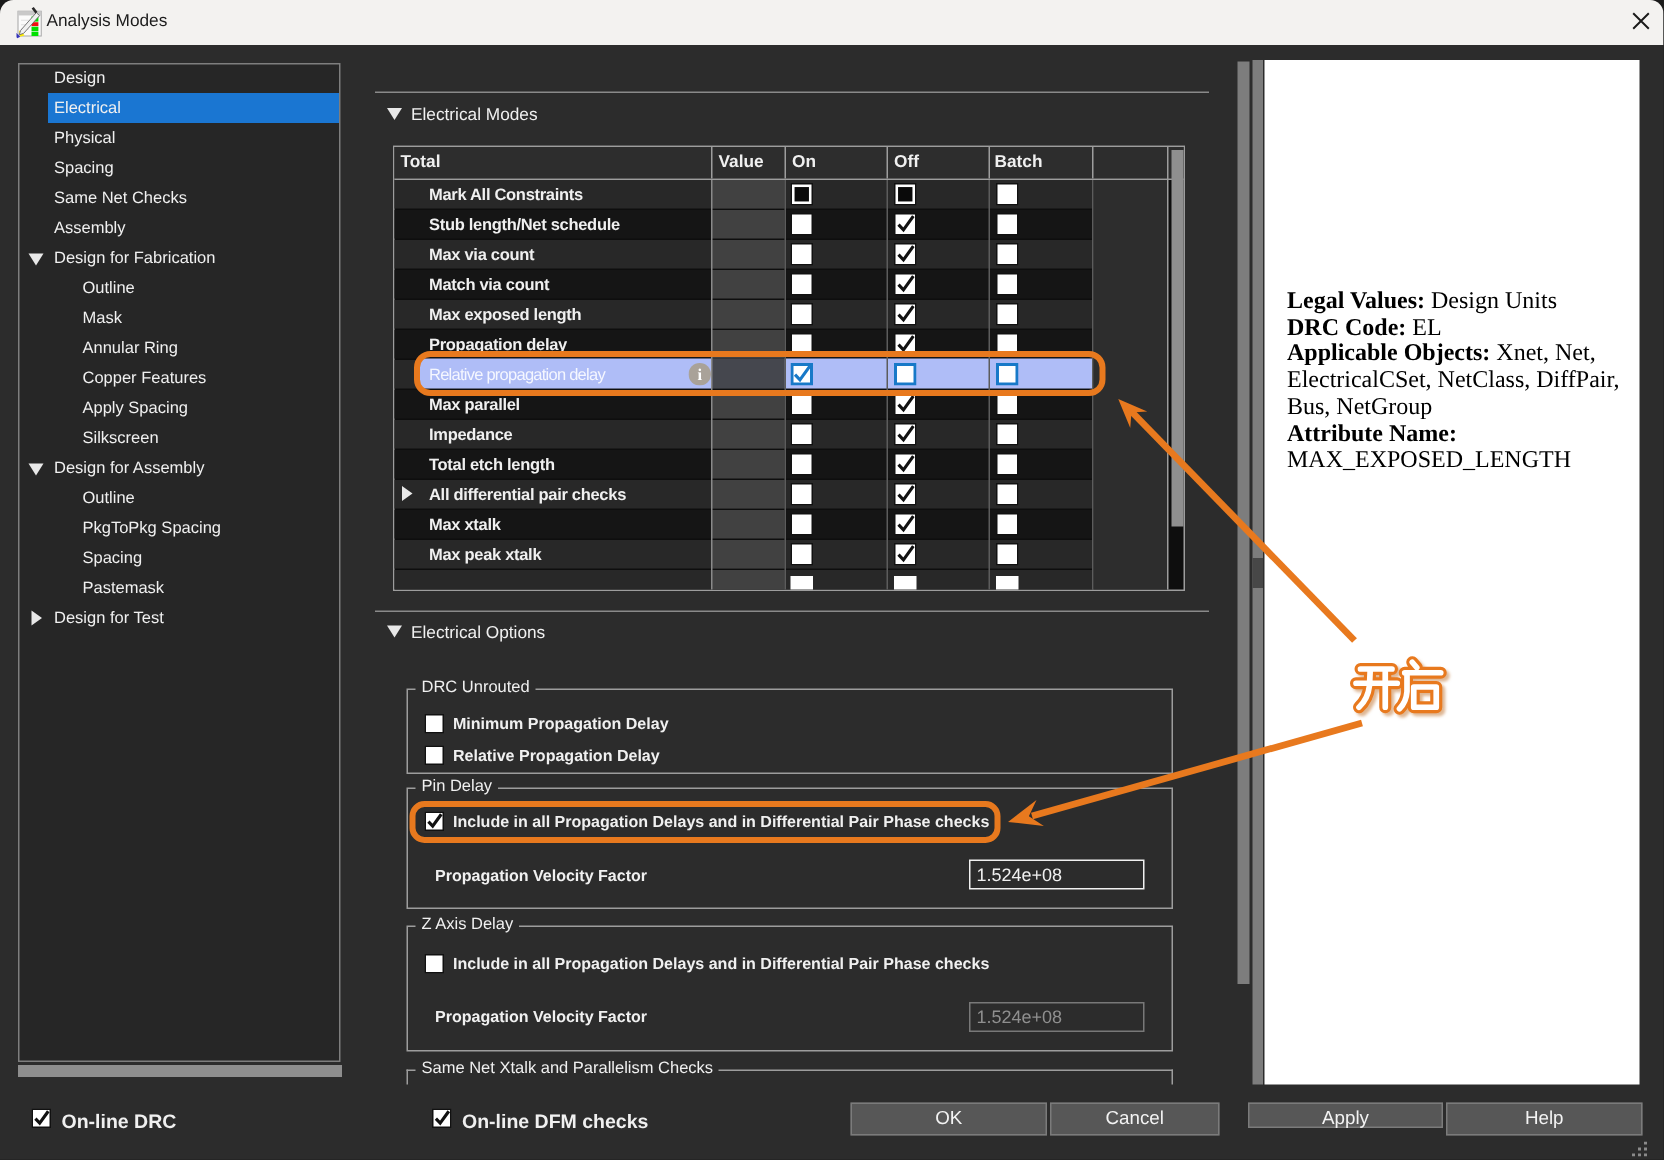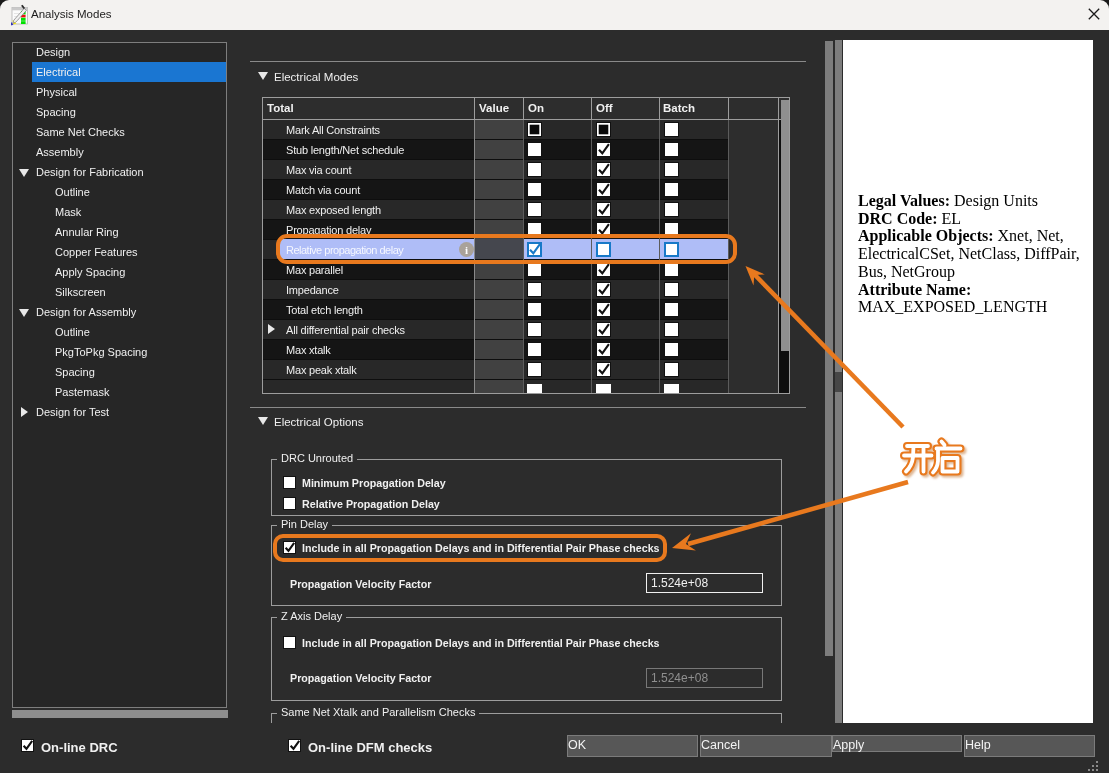--- a/index.html
+++ b/index.html
@@ -1,29 +1,29 @@
 <!DOCTYPE html>
 <html><head><meta charset="utf-8"><style>
 *{margin:0;padding:0;box-sizing:border-box}
 html,body{width:1109px;height:773px;background:#1a1a1a;font-family:"Liberation Sans",sans-serif;overflow:hidden}
 #win{position:absolute;left:0;top:0;width:1109px;height:773px;background:#2c2c2c;border-radius:9px 9px 0 0;overflow:hidden}
 .abs{position:absolute}
 .lbl{position:absolute;color:#f0f0f0;font-size:11px;white-space:nowrap}
 .tree{font-size:11px;line-height:20px}
-.tname{font-size:11px;font-weight:normal;letter-spacing:-0.2px;line-height:20px}
+.tname{font-size:11px;font-weight:bold;letter-spacing:-0.2px;line-height:20px}
 .hsel{font-size:11px;font-weight:normal;letter-spacing:-0.5px;line-height:20px;color:#f5f7ff}
 .sect{font-size:11.5px}
 .flbl{font-size:10.7px;font-weight:bold}
 .hdr{font-size:11.5px;font-weight:bold;line-height:21px}
 .tri-d{width:0;height:0;border-left:5.5px solid transparent;border-right:5.5px solid transparent;border-top:8px solid #e8e8e8;position:absolute}
 .tri-r{width:0;height:0;border-top:5px solid transparent;border-bottom:5px solid transparent;border-left:7px solid #e8e8e8;position:absolute}
 .hr{position:absolute;height:1px;background:#8a8a8a}
 .fs{position:absolute;border:1px solid #9d9d9d}
 .leg{position:absolute;background:#2c2c2c;color:#f0f0f0;font-size:11px;padding:0 4px;white-space:nowrap}
-.btn{position:absolute;background:#575757;border:1px solid #7b7b7b;color:#f3f3f3;font-size:12.5px;line-height:19px}
+.btn{position:absolute;background:#575757;border:1px solid #7b7b7b;color:#f3f3f3;font-size:12.5px;text-align:center;line-height:19px}
 </style></head><body>
 <div id="win">
 
 <div class="abs" style="left:0;top:0;width:1109px;height:30px;background:#f3f2f0"></div>
 <svg class="abs" style="left:11px;top:4px" width="26" height="22" viewBox="0 0 26 22">
 <rect x="1" y="3.5" width="15.5" height="16.5" fill="#fbfbfb" stroke="#aaa" stroke-width="0.7"></rect>
 <rect x="1" y="3.5" width="15.5" height="2.8" fill="#c9c9c9"></rect>
 <line x1="3" y1="9.5" x2="8" y2="9.5" stroke="#e0e0e0" stroke-width="0.8"></line>
 <line x1="3" y1="12.5" x2="8" y2="12.5" stroke="#e0e0e0" stroke-width="0.8"></line>
 <line x1="3" y1="15.5" x2="8" y2="15.5" stroke="#e0e0e0" stroke-width="0.8"></line>
@@ -312,21 +312,21 @@
       <rect x="0.5" y="0.5" width="12" height="12" fill="#fff" stroke="#111" stroke-width="1"></rect>
       <path d="M2.6 6.76 L5.46 9.75 L11.18 1.8200000000000003" stroke="#111" stroke-width="2.1" fill="none"></path>
     </svg>
 <div class="lbl" style="left:41px;top:740px;font-size:13px;font-weight:bold">On-line DRC</div>
 <svg style="position:absolute;left:288px;top:739px" width="13" height="13">
       <rect x="0.5" y="0.5" width="12" height="12" fill="#fff" stroke="#111" stroke-width="1"></rect>
       <path d="M2.6 6.76 L5.46 9.75 L11.18 1.8200000000000003" stroke="#111" stroke-width="2.1" fill="none"></path>
     </svg>
 <div class="lbl" style="left:308px;top:740px;font-size:13px;font-weight:bold">On-line DFM checks</div>
 <div class="btn" style="left:567px;top:735px;width:131px;height:22px">OK</div>
-<div class="btn" style="left:700px;top:735px;width:132px;height:22px">Cancel</div>
+<div class="btn" style="left:700px;top:735px;width:113px;height:22px">Cancel</div>
 <div class="btn" style="left:832px;top:735px;width:130px;height:17px">Apply</div>
 <div class="btn" style="left:964px;top:735px;width:131px;height:22px">Help</div>
 <svg class="abs" style="left:1086px;top:761px" width="14" height="10">
 <g fill="#8a8a8a">
         <rect x="10" y="0" width="2" height="2"></rect>
         <rect x="10" y="4" width="2" height="2"></rect>
         <rect x="10" y="8" width="2" height="2"></rect>
         <rect x="6" y="4" width="2" height="2"></rect>
         <rect x="6" y="8" width="2" height="2"></rect>
         <rect x="2" y="8" width="2" height="2"></rect>

